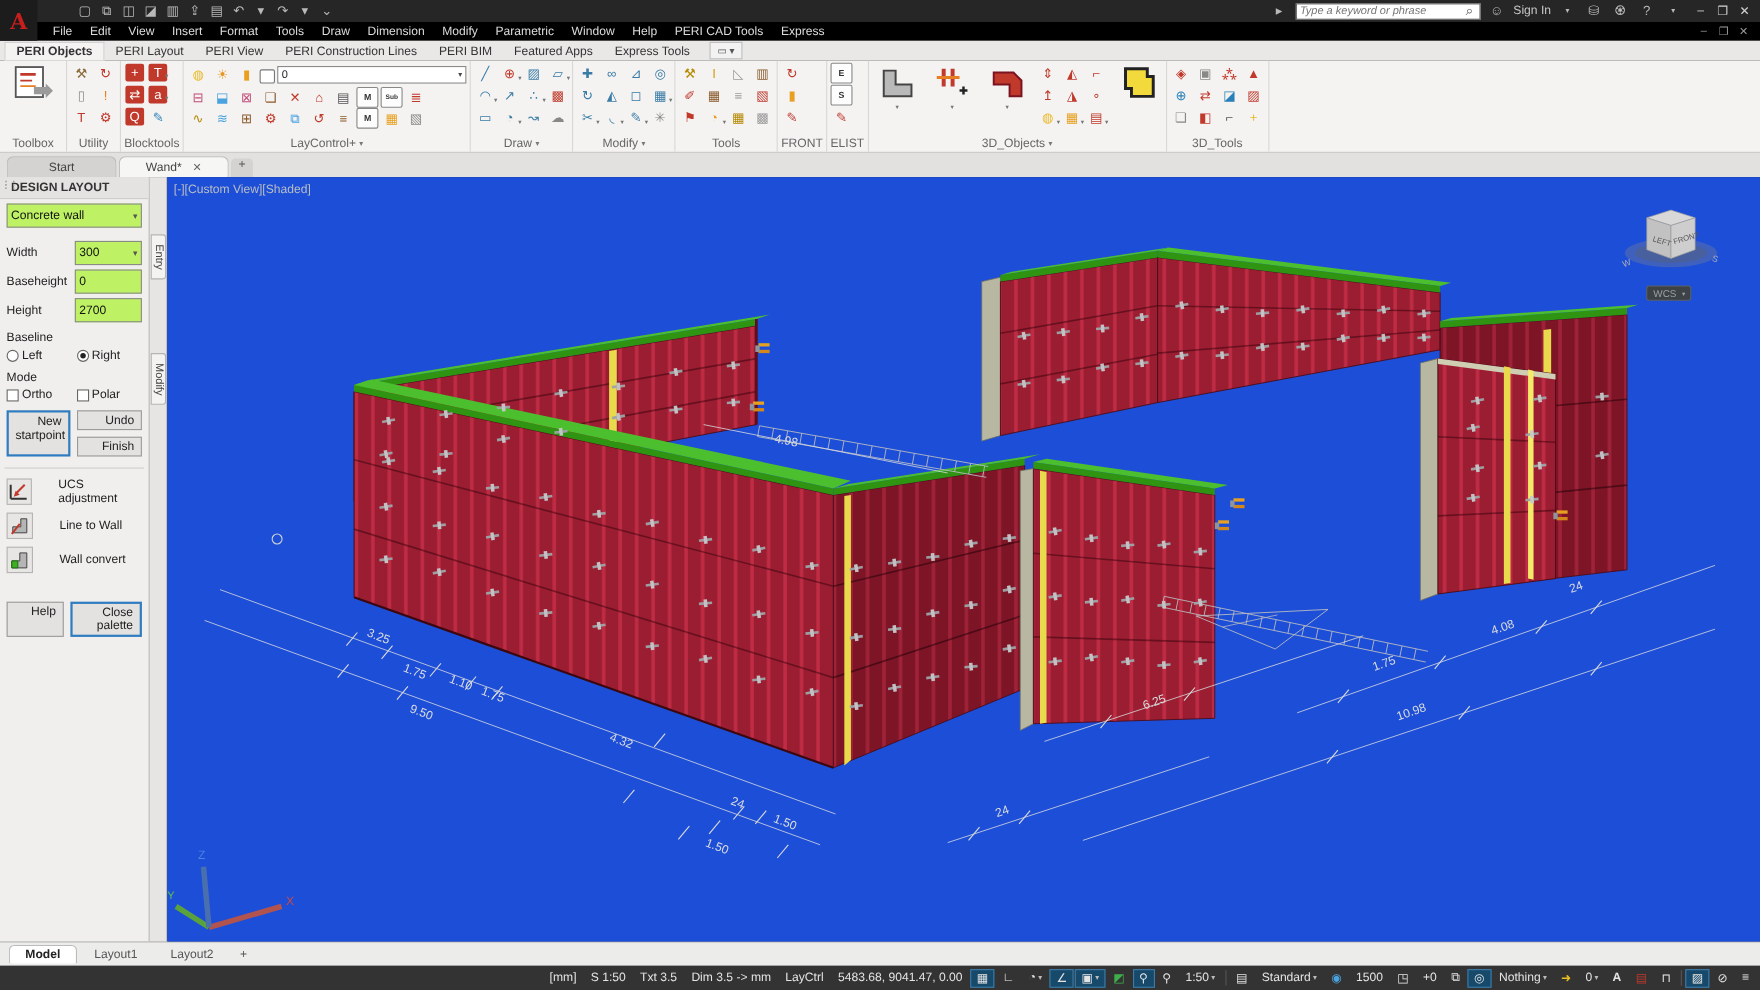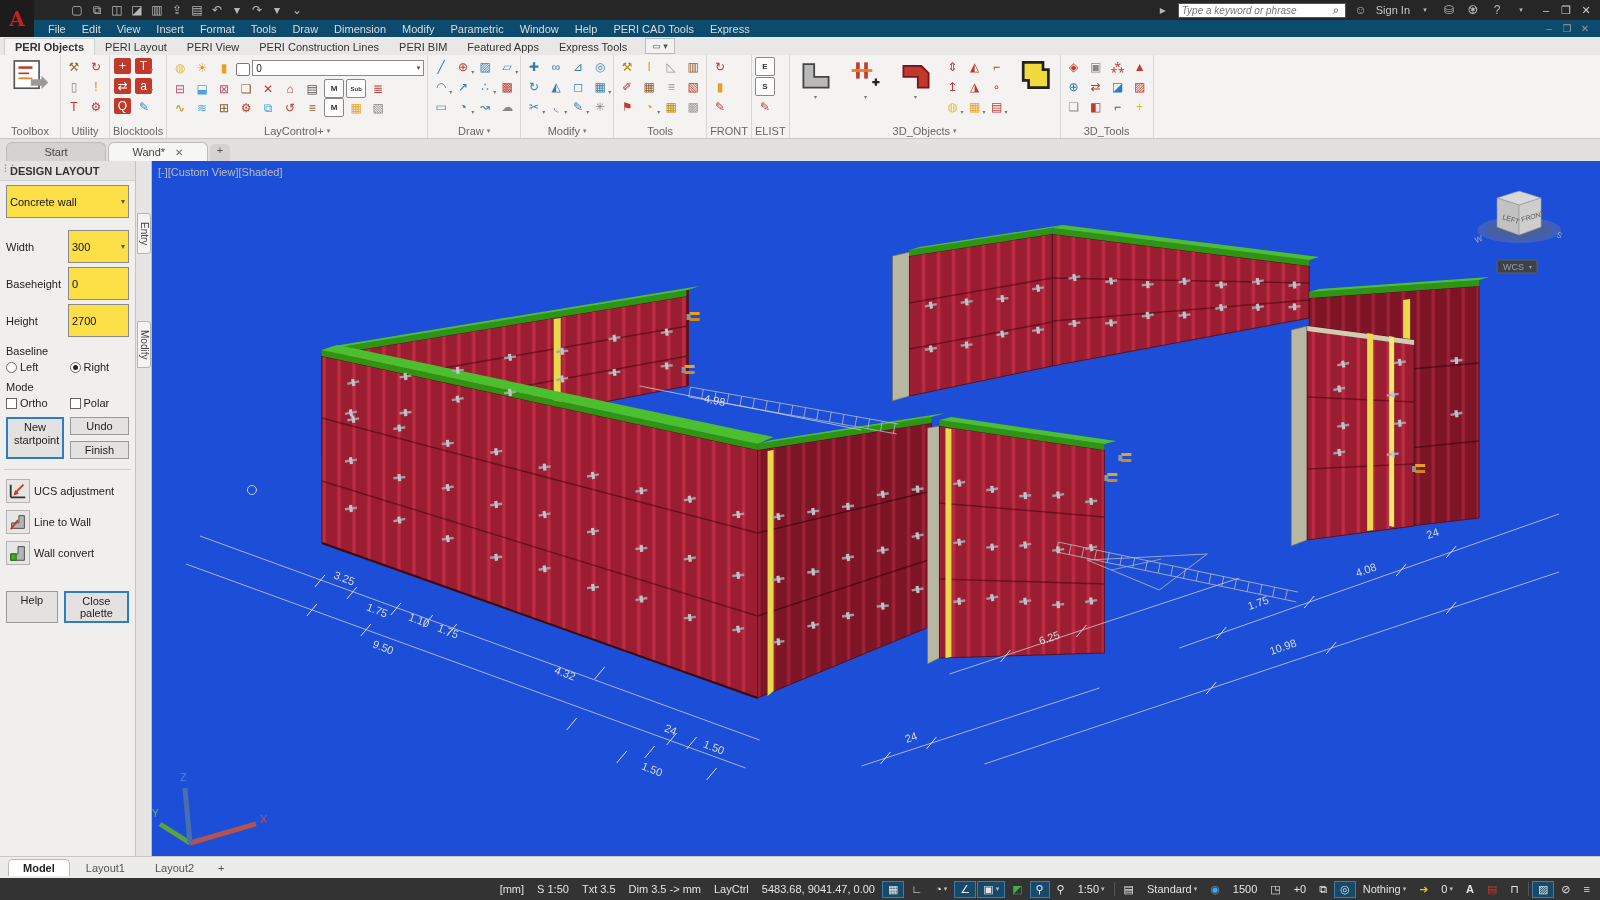--- a/index.html
+++ b/index.html
@@ -13,21 +13,21 @@
   .t-ico { width:18px; height:16px; display:flex; align-items:center; justify-content:center; color:#b9b9b9; font-size:12px; cursor:default; }
   .title-center { position:absolute; left:0; right:0; text-align:center; color:#d4d4d4; pointer-events:none; }
   .title-center b { font-weight:normal; margin-left:10px; }
   .t-right { margin-left:auto; display:flex; align-items:center; gap:6px; padding-right:4px; z-index:4; }
   .searchbox { background:#fff; border:1px solid #555; width:168px; height:15px; display:flex; align-items:center; }
   .searchbox input { border:none; outline:none; width:150px; font-size:10px; font-style:italic; color:#666; padding:0 3px; font-family:"Liberation Sans",sans-serif; }
   .winbtns { display:flex; }
   .winbtns span { width:20px; text-align:center; color:#cfcfcf; font-size:11px; }
 
   
-  .menubar { height:17px; background:#0c4a6e; display:flex; align-items:center; color:#dcdcdc; font-size:11px; padding-left:40px; flex:0 0 auto; }
+  .menubar { height:17px; background:#000000; display:flex; align-items:center; color:#dcdcdc; font-size:11px; padding-left:40px; flex:0 0 auto; }
   .menu-item { padding:1px 8px; cursor:default; }
   .menubar .winbtns2 { margin-left:auto; display:flex; padding-right:6px; }
   .winbtns2 span { width:18px; text-align:center; color:#9a9a9a; font-size:10px; }
 
   
   .ribbontabs { height:18px; background:#e9e8e7; display:flex; align-items:flex-end; font-size:11px; color:#333; padding-left:4px; flex:0 0 auto; }
   .rtab { padding:2px 10px 2px; cursor:default; }
   .rtab.active { background:#f4f3f2; font-weight:bold; border:1px solid #cfcfcf; border-bottom:none; }
   .rtab-toggle { margin-left:8px; font-size:9px; color:#555; padding:2px 6px; border:1px solid #bbb; background:#f2f2f2; margin-bottom:1px; }
 
@@ -64,34 +64,34 @@
 
   
   .main { flex:1; display:flex; min-height:0; position:relative; }
 
   
   .palette { width:136px; background:#f0efee; border-right:1px solid #c5c4c2; font-size:11px; color:#222; display:flex; flex-direction:column; padding-bottom:4px; }
   .pal-header { height:20px; background:#e4e3e1; border-bottom:1px solid #cfcecc; display:flex; align-items:center; font-size:11px; font-weight:bold; color:#333; padding-left:10px; position:relative; }
   .pal-header::before { content:"⋮⋮"; position:absolute; left:1px; top:2px; color:#999; font-size:9px; letter-spacing:-2px; }
   .pal-row { display:flex; align-items:center; margin:4px 6px 0; gap:4px; }
   .pal-label { width:58px; flex:0 0 auto; }
-  .pal-select,.pal-input { flex:1; height:33px; background:#fde047; border:1px solid #8a8a8a; font-size:11px; padding:0 3px; display:flex; align-items:center; color:#111; }
+  .pal-select,.pal-input { flex:1; height:22px; background:#bef264; border:1px solid #8a8a8a; font-size:11px; padding:0 3px; display:flex; align-items:center; color:#111; }
   .pal-select .ca { margin-left:auto; font-size:8px; color:#555; }
   .pal-sect { margin:8px 6px 0; font-size:11px; }
   .pal-radio-row,.pal-check-row { display:flex; margin:4px 6px 0; gap:4px; }
   .rc { display:flex; align-items:center; gap:3px; flex:1; }
   .radio { width:11px; height:11px; border:1px solid #666; border-radius:50%; background:#fff; position:relative; }
   .radio.sel::after { content:""; position:absolute; inset:2px; background:#222; border-radius:50%; }
   .checkbox { width:11px; height:11px; border:1px solid #666; background:#fff; }
   .pal-btnrow { display:flex; margin:8px 6px 0; gap:6px; }
-  .pbtn { background:#e3e2e0; border:1px solid #9a9a9a; font-size:11px; padding:2px 6px; text-align:center; color:#222; }
+  .pbtn { background:#e3e2e0; border:1px solid #9a9a9a; font-size:11px; padding:2px 6px; text-align:right; color:#222; }
   .pbtn.focus { border:2px solid #2f7cc0; }
   .pbtn.two { line-height:1.2; width:58px; }
   .pal-sep { border-top:1px solid #cfcecc; margin:10px 4px 2px; }
-  .pal-tool { display:flex; align-items:center; gap:4px; margin:7px 6px 0; }
+  .pal-tool { display:flex; align-items:center; gap:24px; margin:7px 6px 0; }
   .pal-tool .ticon { width:24px; height:24px; background:#e7e6e4; border:1px solid #b5b4b2; display:flex; align-items:center; justify-content:center; }
   .pal-bottom { display:flex; gap:6px; margin:26px 6px 0; }
 
   
   .sidestrip { width:16px; background:#e6e5e3; border-right:1px solid #bdbcba; position:relative; }
   .vtab { position:absolute; left:1px; width:14px; background:#f4f3f2; border:1px solid #b5b4b2; color:#444; font-size:10px; writing-mode:vertical-rl; text-align:center; padding:8px 0; border-radius:0 3px 3px 0; }
 
   
   .viewport { flex:1; position:relative; background:#1d4ed8; min-width:0;text-align:center; }
   .viewport svg.canvas { position:absolute; inset:0; width:100%; height:100%; }

